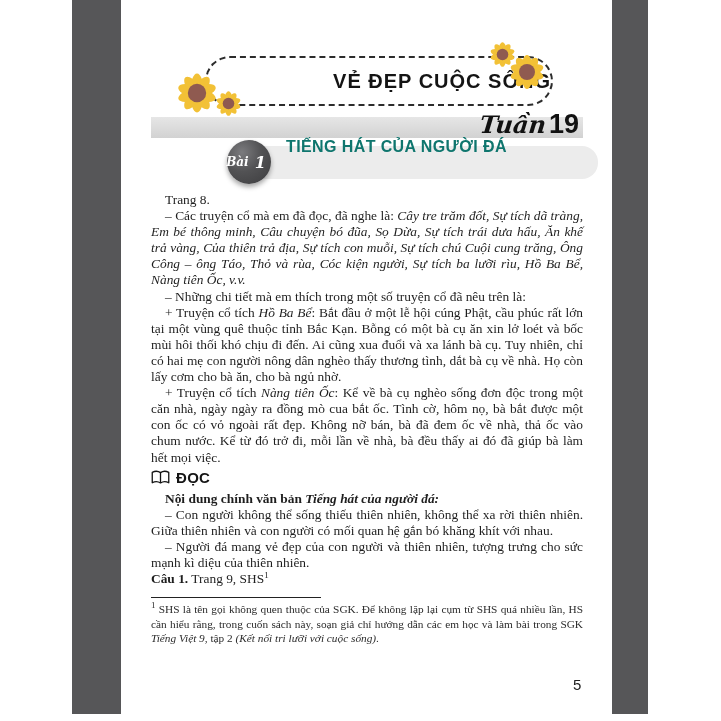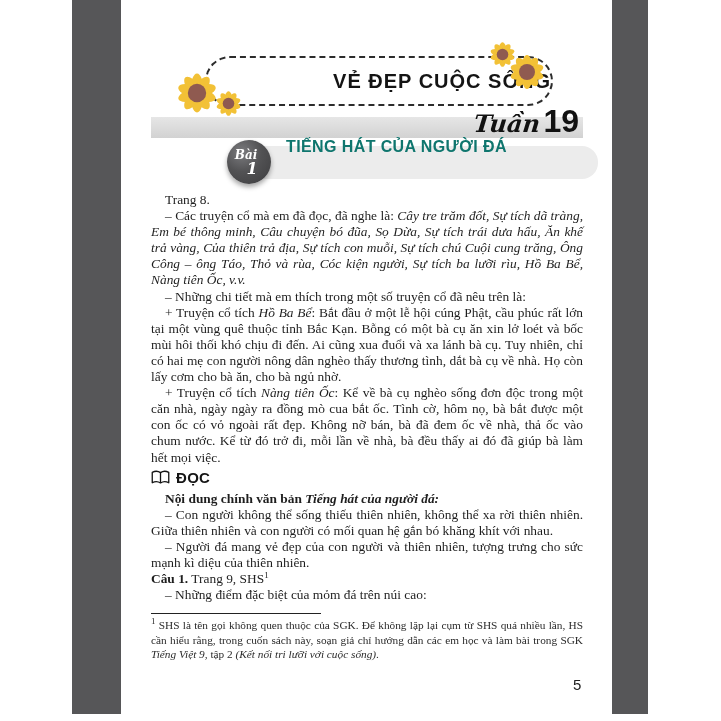--- a/index.html
+++ b/index.html
@@ -36,32 +36,32 @@
   }
   .week-label{
     position:absolute;right:4px;bottom:-2px;white-space:nowrap;
     display:flex;align-items:baseline;gap:3px;
   }
   .week-script{
     font-family:"DejaVu Serif",serif;font-style:italic;font-weight:bold;
     font-size:24px;color:#111;transform:skewX(-6deg);display:inline-block;
   }
   .week-num{
-    font-family:"Liberation Sans",sans-serif;font-weight:bold;font-size:32px;color:#111;
+    font-family:"Liberation Sans",sans-serif;font-weight:bold;font-size:27px;color:#111;
   }
 
   .title-band{
     position:absolute;left:127px;top:146px;width:350px;height:33px;
     background:#ececec;border-radius:16px;
   }
   .badge{
     position:absolute;left:106px;top:140px;width:44px;height:44px;border-radius:50%;
     background:radial-gradient(circle at 34% 28%,#7b7b7e 0%,#525254 45%,#3c3c3e 100%);
     box-shadow:0 3px 5px rgba(0,0,0,.35);
-    color:#fff;display:flex;flex-direction:column;align-items:center;justify-content:center;
+    color:#fff;display:flex;align-items:center;justify-content:center;
   }
   .badge-l1{
     font-family:"DejaVu Serif",serif;font-style:italic;font-weight:bold;
     font-size:12px;line-height:12px;margin-left:-6px;
   }
   .badge-l2{
     font-family:"DejaVu Serif",serif;font-style:italic;font-weight:bold;
     font-size:16px;line-height:15px;margin-left:6px;
   }
   .lesson-title{
@@ -195,21 +195,20 @@
             <line x1="10" y1="2.8" x2="10" y2="13.8" stroke="#141414" stroke-width="1.4"></line>
           </svg>
       </span>
       <span class="sec-title">ĐỌC</span>
     </div>
     <div>
         <p class="para"><span class="run-b">Nội dung chính văn bản </span><span class="run-bi">Tiếng hát của người đá:</span></p>
         <p class="para"><span>– Con người không thể sống thiếu thiên nhiên, không thể xa rời thiên nhiên. Giữa thiên nhiên và con người có mối quan hệ gắn bó khăng khít với nhau.</span></p>
         <p class="para"><span>– Người đá mang vẻ đẹp của con người và thiên nhiên, tượng trưng cho sức mạnh kì diệu của thiên nhiên.</span></p>
         <p class="para no-indent"><span class="run-b">Câu 1.</span><span> Trang 9, SHS</span><span class="run-sup">1</span></p>
-        <p class="para"><span>– Những điểm đặc biệt của mỏm đá trên núi cao:</span></p>
       </div>
 
     <div class="footnote">
       <div class="footnote-rule"></div>
       <p class="footnote-text"><span class="run-sup">1</span><span> SHS là tên gọi không quen thuộc của SGK. Để không lặp lại cụm từ SHS quá nhiều lần, HS cần hiểu rằng, trong cuốn sách này, soạn giả chỉ hướng dẫn các em học và làm bài trong SGK </span><span class="run-i">Tiếng Việt 9</span><span>, tập 2 </span><span class="run-i">(Kết nối tri lưỡi với cuộc sống)</span><span>.</span></p>
     </div>
 
   </div>
 
   <div class="page-number">5</div>

